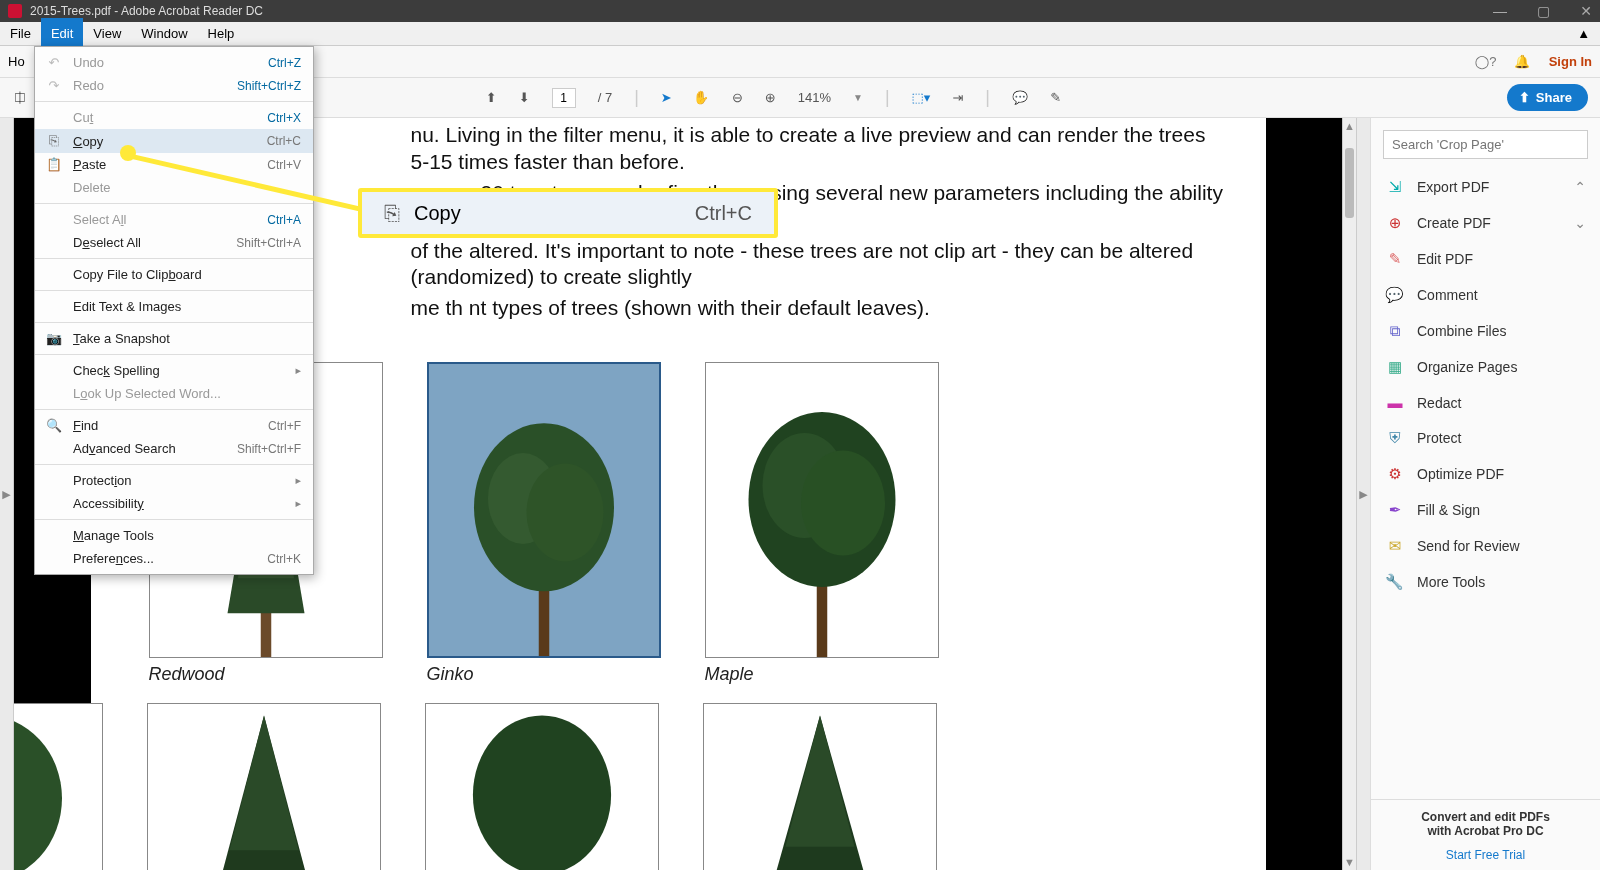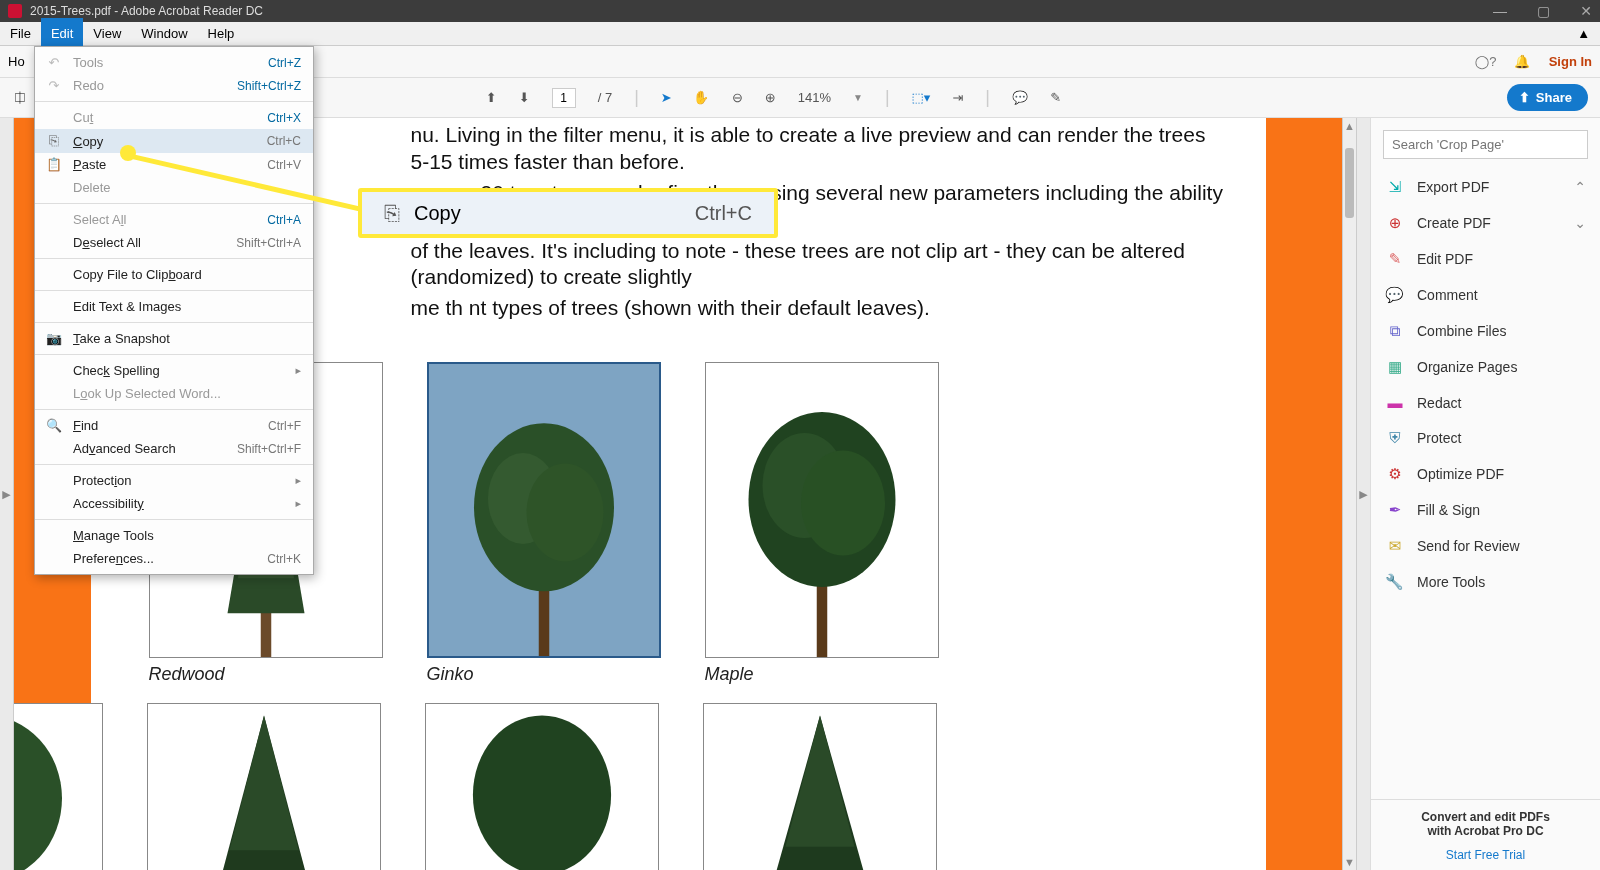--- a/index.html
+++ b/index.html
@@ -28,21 +28,21 @@
 .toolbar3 { background:#f7f7f7; height:40px; border-bottom:1px solid #ddd; display:flex; align-items:center; font-size:13px; }
 .toolbar3 .leftblock { width:40px; display:flex; align-items:center; justify-content:center; }
 .toolbar3 .mid { flex:1; display:flex; align-items:center; justify-content:center; gap:22px; color:#555; }
 .toolbar3 .page-input { width:24px; border:1px solid #ccc; text-align:center; padding:2px; font-size:12px; }
 .toolbar3 .sep { color:#ccc; font-size:18px; }
 .toolbar3 .share { margin:0 12px 0 auto; background:#1479cc; color:#fff; padding:6px 16px 6px 12px; border-radius:16px; font-size:13px; font-weight:600; display:flex; align-items:center; gap:6px; }
 
 
 .workspace { display:flex; height:calc(870px - 22px - 24px - 32px - 40px); }
 .leftgutter { width:14px; background:#eaeaea; border-right:1px solid #ccc; display:flex; align-items:center; justify-content:center; }
-.doc-area { flex:1; background:#f97316; overflow:hidden; position:relative; }
+.doc-area { flex:1; background:#000000; overflow:hidden; position:relative; }
 .doc-page { background:#fff; margin:0 auto; width:1175px; height:100%; position:relative; padding:0 40px; }
 .rightgutter { width:14px; background:#eaeaea; border-left:1px solid #ccc; display:flex; align-items:center; justify-content:center; }
 .rightpanel { width:230px; background:#fafafa; border-left:1px solid #ddd; display:flex; flex-direction:column; }
 .scrollbar-v { width:14px; background:#eee; border-left:1px solid #ccc; position:relative; }
 .scrollbar-v .thumb { position:absolute; left:2px; right:2px; top:30px; height:70px; background:#bbb; border-radius:3px; }
 .scrollbar-v .arrow { position:absolute; left:0; right:0; text-align:center; color:#888; font-size:11px; }
 
 
 .doc-text { font-size:21px; color:#111; line-height:1.28; padding-top:4px; padding-left:280px; }
 .doc-text.line2 { padding-left:280px; }
@@ -159,21 +159,21 @@
 
 <div class="workspace">
   <div class="leftgutter">
     <span style="color:#888;font-size:11px;">▶</span>
   </div>
 
   <div class="doc-area">
     <div class="doc-page">
       <div class="doc-text">nu. Living in the filter menu, it is able to create a live preview and can render the trees 5-15 times faster than before.</div>
       <div class="doc-text line2">m over 30 tree types and refine them using several new parameters including the ability to change the Leaves size,</div>
-      <div class="doc-text line3">of the leaves. It's including to note - these trees are not clip art - they can be altered (randomized) to create slightly</div>
+      <div class="doc-text line3">of the altered. It's important to note - these trees are not clip art - they can be altered (randomized) to create slightly</div>
       <div class="doc-text line4">me th                                                                              nt types of trees (shown with their default leaves).</div>
 
       <div class="tree-grid">
         <div class="tree-cell">
           <div class="tree-frame">
             <svg class="tree-svg" viewBox="0 0 100 160">
               <rect x="47" y="120" width="6" height="40" fill="#6b4a2a"></rect>
               <polygon points="50,5 28,135 72,135" fill="#2a4a28"></polygon>
               <polygon points="50,5 34,115 66,115" fill="#3a5a34"></polygon>
               <polygon points="50,5 38,90 62,90" fill="#4a6a44"></polygon>
@@ -308,21 +308,21 @@
       <div>Convert and edit PDFs</div>
       <div>with Acrobat Pro DC</div>
     </div>
     <div class="trial">Start Free Trial</div>
   </div>
 </div>
 
 <div class="edit-menu">
   <div class="row disabled">
       <span class="ico">↶</span>
-      <span class="lbl">Tools</span>
+      <span class="lbl">Undo</span>
       <span class="sc">Ctrl+Z</span>
     </div>
   <div class="row disabled">
       <span class="ico">↷</span>
       <span class="lbl">Redo</span>
       <span class="sc">Shift+Ctrl+Z</span>
     </div>
   <hr>
   <div class="row disabled">
       <span class="ico"></span>

